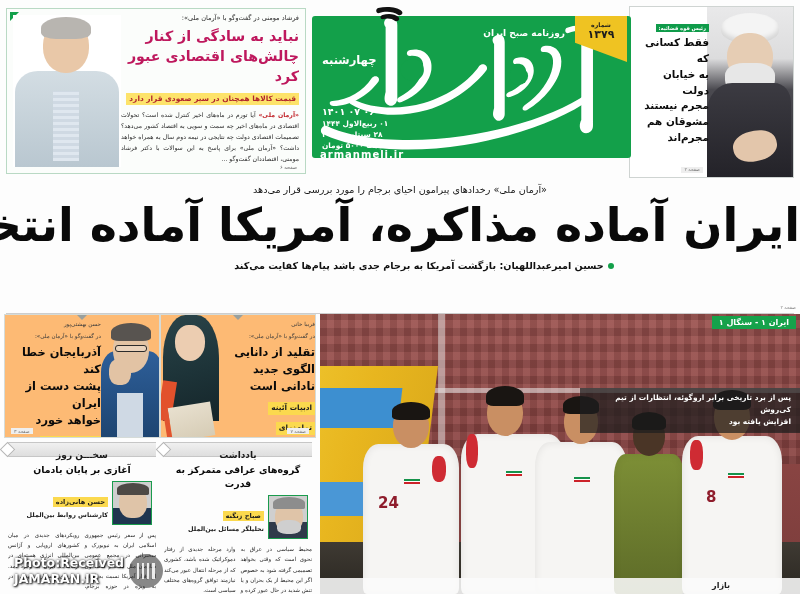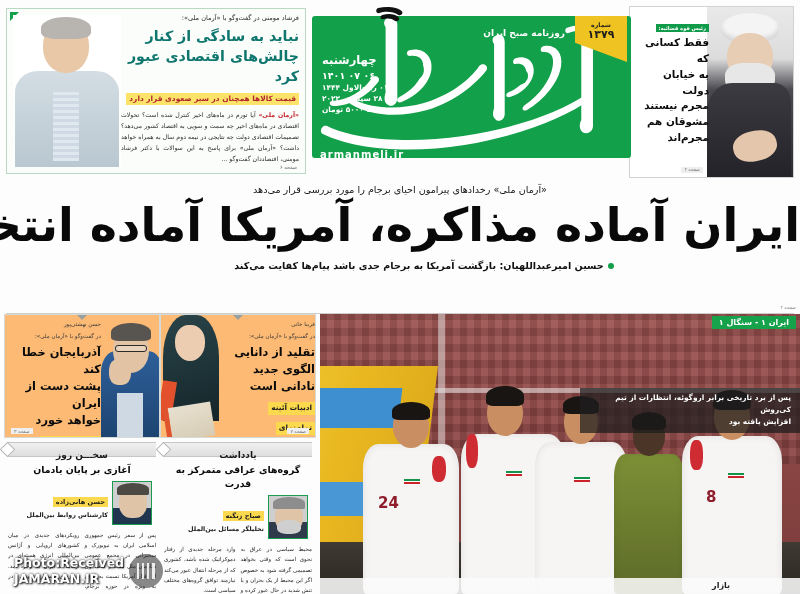--- a/index.html
+++ b/index.html
@@ -158,21 +158,21 @@
     position: absolute;
     z-index: 5;
     top: 44px;
     left: 14px;
     text-align: left;
     direction: rtl;
     color: #ffffff;
     line-height: 1.48;
   }
   .mh-dateblock .day  { font-size: 11.5px; font-weight: bold; }
-  .mh-dateblock .greg { font-size: 9.5px; font-weight: bold; letter-spacing: .3px; }
+  .mh-dateblock .greg { font-size: 9.5px; font-weight: bold; letter-spacing: .3px; margin-top: 36px; }
   .mh-dateblock .line { font-size: 7.4px; font-weight: bold; }
   .mh-site {
     position: absolute;
     z-index: 5;
     bottom: 8px; left: 12px;
     color: #ffffff;
     font-size: 10px;
     font-weight: bold;
     letter-spacing: 1px;
     font-family: "DejaVu Sans", sans-serif;
@@ -232,21 +232,21 @@
     direction: rtl;
     text-align: right;
   }
   .tlf-kicker {
     font-size: 6.6px; color: #2c2c2c; margin-bottom: 4px;
   }
   .tlf-title {
     font-size: 14.2px;
     font-weight: bold;
     line-height: 1.42;
-    color: #0f766e;
+    color: #be185d;
     letter-spacing: -.2px;
   }
   .tlf-sub {
     display: inline-block;
     background: #fde36a;
     color: #b1262c;
     font-size: 7.4px;
     font-weight: bold;
     padding: 1.5px 3px;
     margin-top: 5px;

